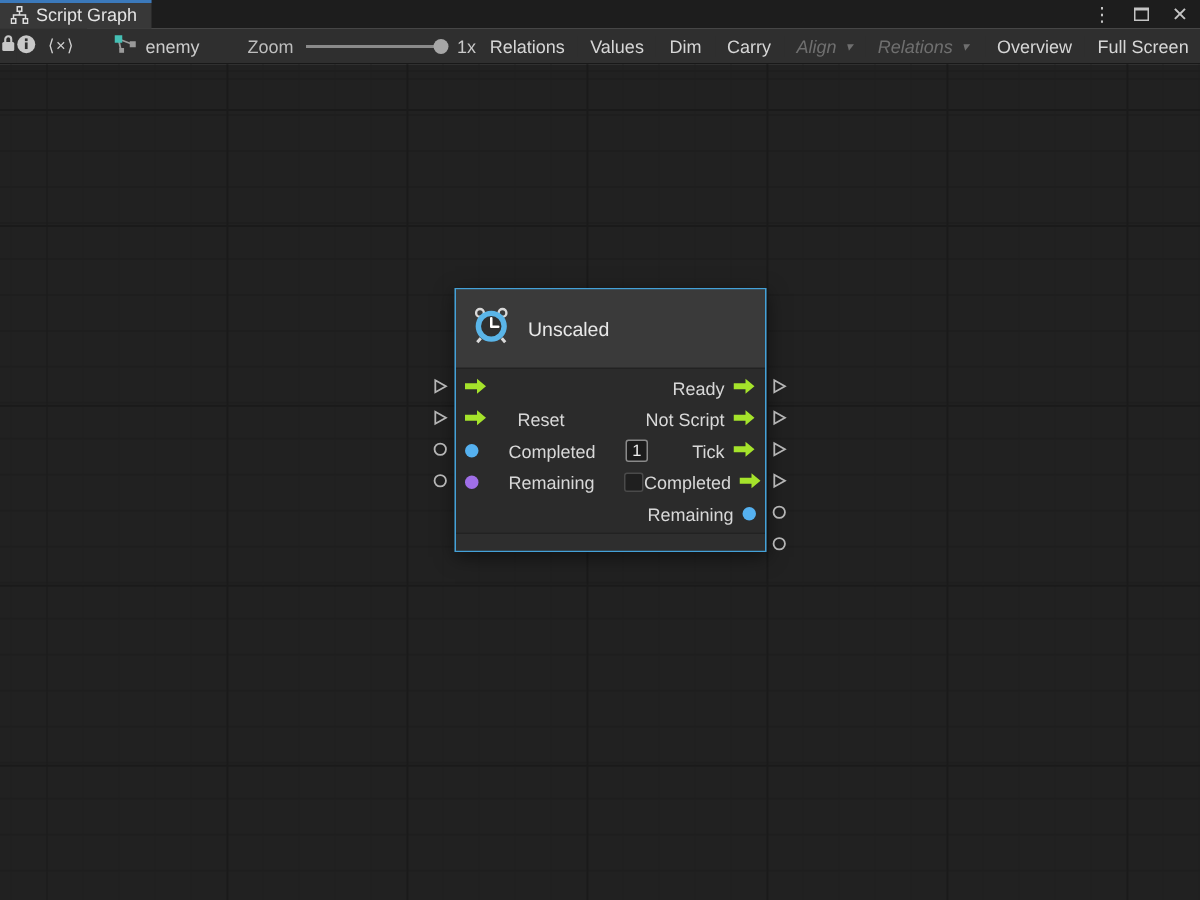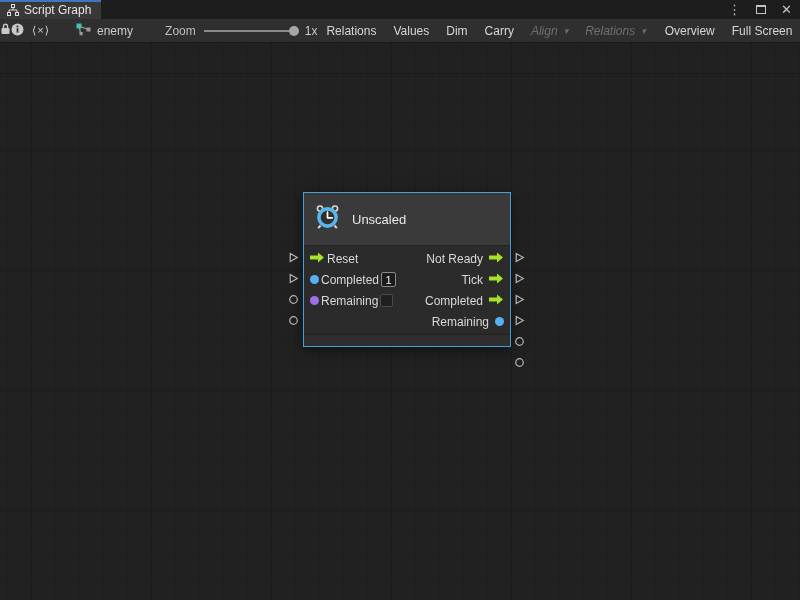--- a/index.html
+++ b/index.html
@@ -57,21 +57,21 @@
 
   
   .node { position:absolute; left:303px; top:149px; width:208px;
           background:#2b2b2b; border:1px solid var(--selection-border,#44a1d8);
           box-shadow:0 3px 12px rgba(0,0,0,.5); }
   .node-header { height:53px; background:#3a3a3a; border-bottom:1px solid #222222;
                  display:flex; align-items:center; gap:11px; padding:0 10px; }
   .node-title { font-size:13px; color:#e8e8e8; }
   .node-body { padding:2px 0; }
   .prow { height:21px; display:flex; align-items:center; padding:0 6px; }
-  .pleft { display:flex; align-items:center; gap:2px; }
+  .pleft { display:flex; align-items:center; gap:20px; }
   .pright { margin-left:auto; display:flex; align-items:center; gap:6px; }
   .plabel { color:#d8d8d8; }
   .dot { width:9px; height:9px; border-radius:50%; display:inline-block; }
   .dot.blue { background:var(--value-blue,#55b1f0); }
   .dot.purple { background:var(--value-purple,#a06fe8); }
   .mini-input { width:15px; height:15px; background:#1c1c1c; border:1px solid #8a8a8a;
                 border-radius:2px; color:#eeeeee; font-family:inherit; font-size:11px;
                 text-align:center; padding:0; }
   .checkbox { width:13px; height:13px; background:#1f1f1f; border:1px solid #4a4a4a;
               border-radius:2px; display:inline-block; cursor:pointer; }
@@ -197,32 +197,49 @@
             <path d="M6.5 21.5 L4.2 24.2 M20.5 21.5 L22.8 24.2" stroke="#d8d8d8" stroke-width="2"></path>
             <circle cx="13.5" cy="13.5" r="8.6" fill="#2f2f2f" stroke="#5ab5e8" stroke-width="3.6"></circle>
             <path d="M13.5 13.8 V8.2 M13.5 13.8 H18.2" stroke="#ffffff" stroke-width="1.7" stroke-linecap="round" fill="none"></path>
           </svg>
         </span>
         <span class="node-title">Unscaled</span>
       </div>
 
       <div class="node-body">
 
-
         <div class="prow">
           <div class="pleft">
             <span>
               <svg width="15" height="11" viewBox="0 0 15 11">
                   <polygon points="0,3.5 8,3.5 8,0.5 14,5.5 8,10.5 8,7.5 0,7.5" fill="#a5e32b"></polygon>
                 </svg>
             </span>
+          </div>
+          <div class="pright">
+            <span class="plabel">Ready</span>
+            <span>
+              <svg width="15" height="11" viewBox="0 0 15 11">
+                  <polygon points="0,3.5 8,3.5 8,0.5 14,5.5 8,10.5 8,7.5 0,7.5" fill="#a5e32b"></polygon>
+                </svg>
+            </span>
+          </div>
+        </div>
+
+        <div class="prow">
+          <div class="pleft">
+            <span>
+              <svg width="15" height="11" viewBox="0 0 15 11">
+                  <polygon points="0,3.5 8,3.5 8,0.5 14,5.5 8,10.5 8,7.5 0,7.5" fill="#a5e32b"></polygon>
+                </svg>
+            </span>
             <span class="plabel">Reset</span>
           </div>
           <div class="pright">
-            <span class="plabel">Not Ready</span>
+            <span class="plabel">Not Script</span>
             <span>
               <svg width="15" height="11" viewBox="0 0 15 11">
                   <polygon points="0,3.5 8,3.5 8,0.5 14,5.5 8,10.5 8,7.5 0,7.5" fill="#a5e32b"></polygon>
                 </svg>
             </span>
           </div>
         </div>
 
         <div class="prow">
           <div class="pleft">

